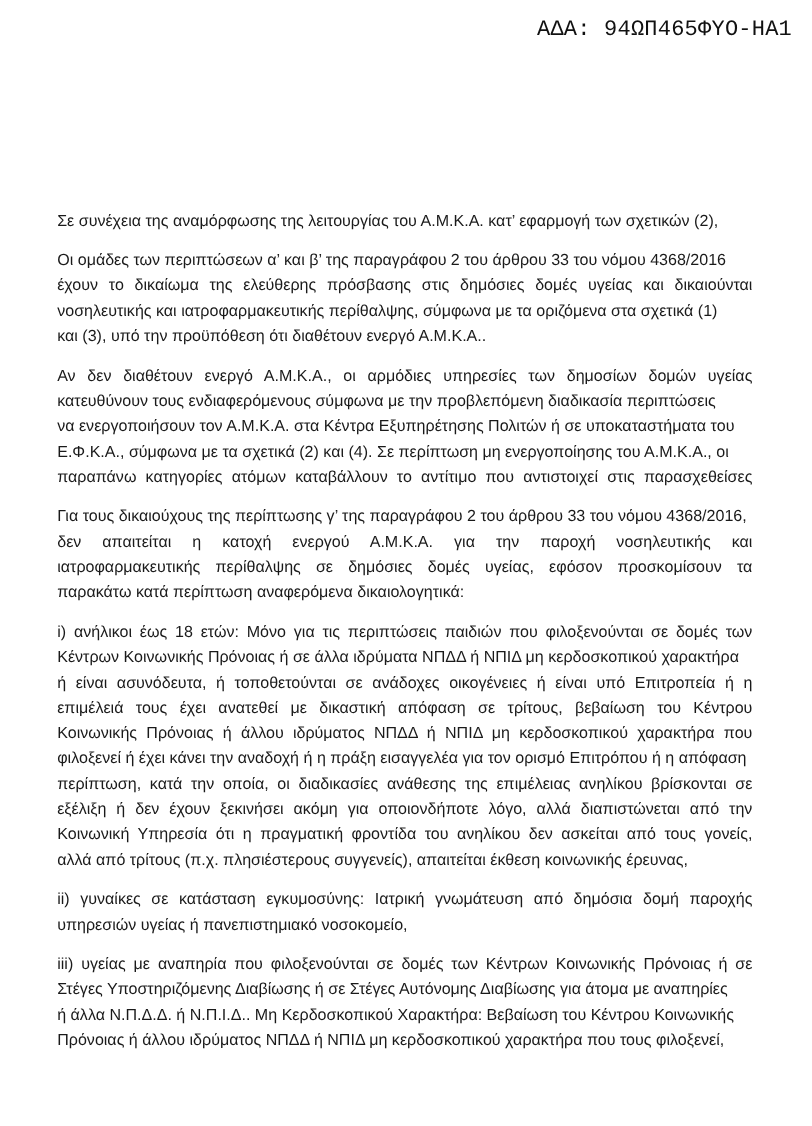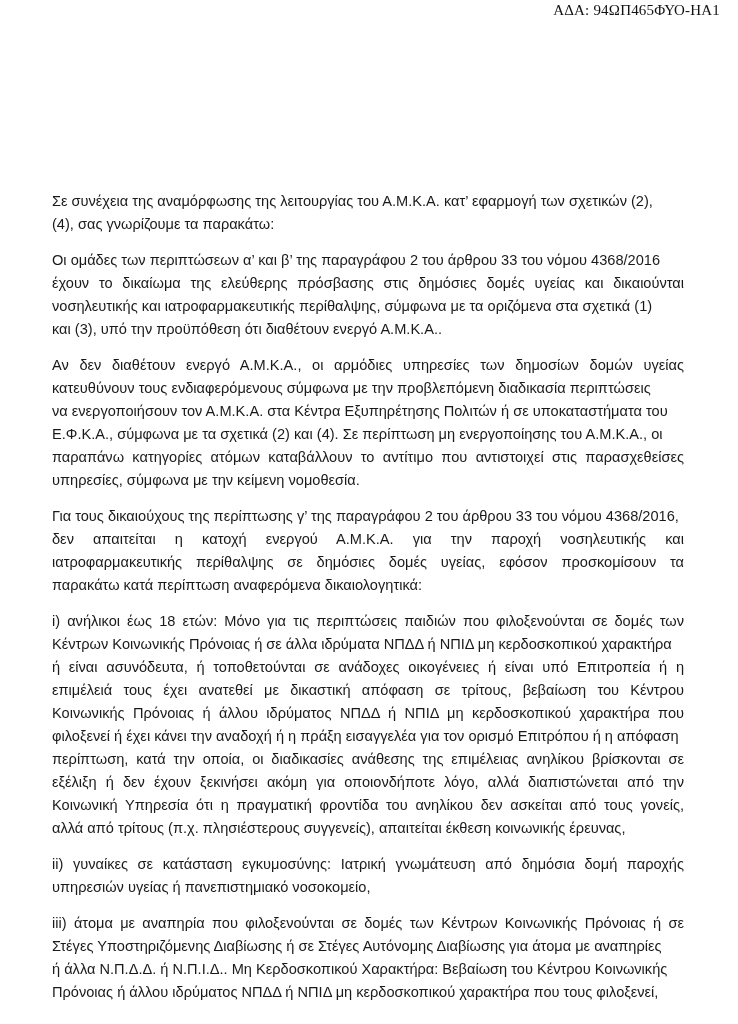--- a/index.html
+++ b/index.html
@@ -1,53 +1,51 @@
 <!DOCTYPE html>
 <html><head>
 <meta charset="utf-8">
 <style>
   html, body { margin: 0; padding: 0; background: #ffffff; }
   body { width: 738px; height: 1024px; position: relative; overflow: hidden; }
   .header-code {
-    position: absolute; top: 2px; right: 18px;
-    font-family: Liberation Serif, serif;
-    font-size: 15px; color: #111; letter-spacing: 0.2px;
+    position: absolute; top: 16px; right: 18px;
+    font-family: Liberation Mono, monospace;
+    font-size: 20px; color: #111; letter-spacing: 0.2px;
   }
   .page {
     position: absolute; left: 52px; top: 190px; width: 632px;
     font-family: "Liberation Sans Narrow", "Liberation Sans", sans-serif;
     font-size: 14.6px; line-height: 23px; color: #1a1a1a;
   }
   .para { margin: 0 0 13px 0; text-align: justify; }
   .line { display: block; white-space: nowrap; }
   .line.j { text-align: justify; text-align-last: justify; white-space: normal; }
 </style>
 </head>
 <body>
 
 <div class="header-code">ΑΔΑ: 94ΩΠ465ΦΥΟ-ΗΑ1</div>
 
 <div class="page" id="doc-body">
     <p class="para">
       <span class="line">Σε συνέχεια της αναμόρφωσης της λειτουργίας του Α.Μ.Κ.Α. κατ’ εφαρμογή των σχετικών (2),</span>
-      <span class="line">(4), σας γνωρίζουμε τα παρακάτω:</span>
     </p>
     <p class="para">
       <span class="line">Οι ομάδες των περιπτώσεων α’ και β’ της παραγράφου 2 του άρθρου 33 του νόμου 4368/2016</span>
       <span class="line j">έχουν το δικαίωμα της ελεύθερης πρόσβασης στις δημόσιες δομές υγείας και δικαιούνται</span>
       <span class="line">νοσηλευτικής και ιατροφαρμακευτικής περίθαλψης, σύμφωνα με τα οριζόμενα στα σχετικά (1)</span>
       <span class="line">και (3), υπό την προϋπόθεση ότι διαθέτουν ενεργό Α.Μ.Κ.Α..</span>
     </p>
     <p class="para">
       <span class="line j">Αν δεν διαθέτουν ενεργό Α.Μ.Κ.Α., οι αρμόδιες υπηρεσίες των δημοσίων δομών υγείας</span>
       <span class="line">κατευθύνουν τους ενδιαφερόμενους σύμφωνα με την προβλεπόμενη διαδικασία περιπτώσεις</span>
       <span class="line">να ενεργοποιήσουν τον Α.Μ.Κ.Α. στα Κέντρα Εξυπηρέτησης Πολιτών ή σε υποκαταστήματα του</span>
       <span class="line">Ε.Φ.Κ.Α., σύμφωνα με τα σχετικά (2) και (4). Σε περίπτωση μη ενεργοποίησης του Α.Μ.Κ.Α., οι</span>
       <span class="line j">παραπάνω κατηγορίες ατόμων καταβάλλουν το αντίτιμο που αντιστοιχεί στις παρασχεθείσες</span>
-      <span class="line">υπηρεσίες, σύμφωνα με την κείμενη νομοθεσία.</span>
     </p>
     <p class="para">
       <span class="line">Για τους δικαιούχους της περίπτωσης γ’ της παραγράφου 2 του άρθρου 33 του νόμου 4368/2016,</span>
       <span class="line j">δεν απαιτείται η κατοχή ενεργού Α.Μ.Κ.Α. για την παροχή  νοσηλευτικής και</span>
       <span class="line j">ιατροφαρμακευτικής περίθαλψης σε δημόσιες δομές υγείας, εφόσον προσκομίσουν τα</span>
       <span class="line">παρακάτω κατά περίπτωση αναφερόμενα δικαιολογητικά:</span>
     </p>
     <p class="para">
       <span class="line j">i) ανήλικοι έως 18 ετών: Μόνο για τις περιπτώσεις παιδιών που φιλοξενούνται σε δομές των</span>
       <span class="line">Κέντρων Κοινωνικής Πρόνοιας ή σε άλλα ιδρύματα ΝΠΔΔ ή ΝΠΙΔ μη κερδοσκοπικού χαρακτήρα</span>
@@ -58,18 +56,18 @@
       <span class="line j">περίπτωση, κατά την οποία, οι διαδικασίες ανάθεσης της επιμέλειας ανηλίκου βρίσκονται σε</span>
       <span class="line j">εξέλιξη ή δεν έχουν ξεκινήσει ακόμη για οποιονδήποτε λόγο, αλλά διαπιστώνεται από την</span>
       <span class="line j">Κοινωνική Υπηρεσία ότι η πραγματική φροντίδα του ανηλίκου δεν ασκείται από τους γονείς,</span>
       <span class="line">αλλά από τρίτους (π.χ. πλησιέστερους συγγενείς), απαιτείται έκθεση κοινωνικής έρευνας,</span>
     </p>
     <p class="para">
       <span class="line j">ii) γυναίκες σε κατάσταση εγκυμοσύνης: Ιατρική γνωμάτευση από δημόσια δομή παροχής</span>
       <span class="line">υπηρεσιών υγείας ή πανεπιστημιακό νοσοκομείο,</span>
     </p>
     <p class="para">
-      <span class="line j">iii) άτομα με αναπηρία που φιλοξενούνται σε δομές των Κέντρων Κοινωνικής Πρόνοιας ή σε</span>
+      <span class="line j">iii) υγείας με αναπηρία που φιλοξενούνται σε δομές των Κέντρων Κοινωνικής Πρόνοιας ή σε</span>
       <span class="line">Στέγες Υποστηριζόμενης Διαβίωσης ή σε Στέγες Αυτόνομης Διαβίωσης για άτομα με αναπηρίες</span>
       <span class="line">ή άλλα Ν.Π.Δ.Δ. ή Ν.Π.Ι.Δ.. Μη Κερδοσκοπικού Χαρακτήρα: Βεβαίωση του Κέντρου Κοινωνικής</span>
       <span class="line">Πρόνοιας ή άλλου ιδρύματος ΝΠΔΔ ή ΝΠΙΔ μη κερδοσκοπικού χαρακτήρα που τους φιλοξενεί,</span>
     </p>
   </div>
 
 </body></html>

